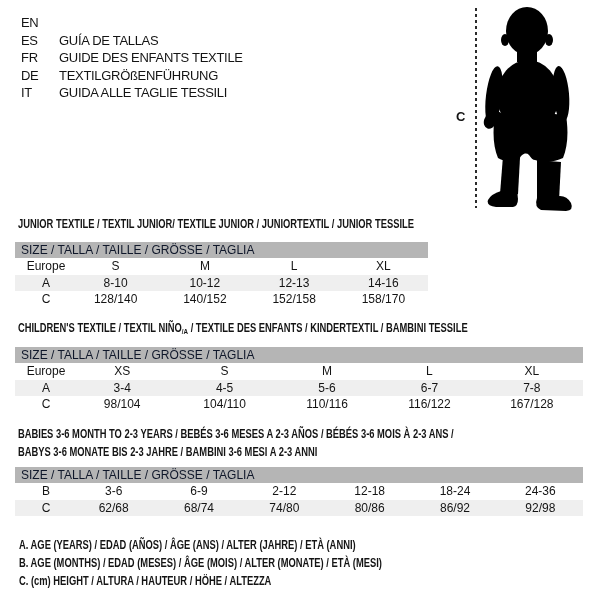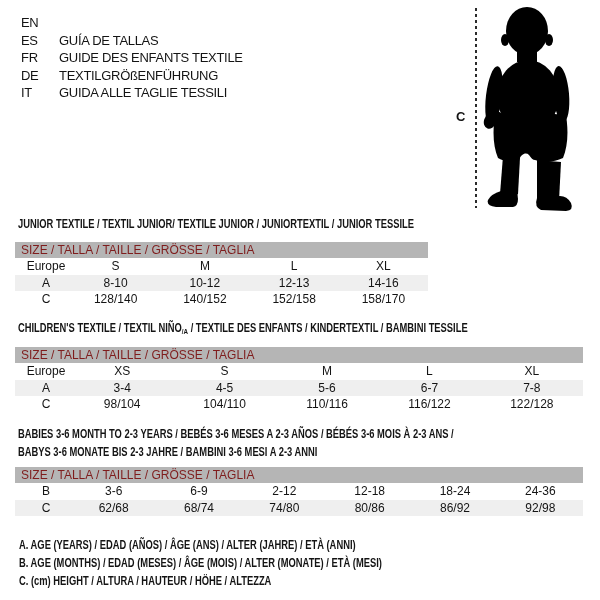--- a/index.html
+++ b/index.html
@@ -28,21 +28,21 @@
   .ttl1{left:18px;top:319px;}
   .ttl2{left:18px;top:425px;}
   .sub{font-size:8px;vertical-align:-2px;}
 
   
   .tbl{position:absolute;left:15px;font-size:12px;}
   .tbl0{top:242px;width:413px;}
   .tbl1{top:347px;width:568px;}
   .tbl2{top:467px;width:568px;}
   .hbar{height:16px;line-height:16px;background:#b5b5b5;padding-left:6px;
-        color:#7f1d1d;white-space:nowrap;overflow:hidden;}
+        color:#0f172a;white-space:nowrap;overflow:hidden;}
   .trow{display:flex;height:16.5px;align-items:center;}
   .trow.shade{background:#efefef;}
   .lblcell{width:50px;padding-left:6px;text-align:center;}
   .cell{flex:1;text-align:center;}
 
   
   .fnotes{position:absolute;left:19px;top:536px;}
   .fnote{font-weight:bold;font-size:12px;white-space:nowrap;line-height:18px;
          transform:scaleX(0.78);transform-origin:0 0;height:18px;}
 </style>
@@ -150,21 +150,21 @@
           <span class="cell">5-6</span>
           <span class="cell">6-7</span>
           <span class="cell">7-8</span>
         </div>
         <div class="trow">
           <span class="lblcell">C</span>
           <span class="cell">98/104</span>
           <span class="cell">104/110</span>
           <span class="cell">110/116</span>
           <span class="cell">116/122</span>
-          <span class="cell">122/128</span>
+          <span class="cell">167/128</span>
         </div>
       </div>
       <div class="cond ttl2">
         <div><span>BABIES 3-6 MONTH TO 2-3 YEARS / BEBÉS 3-6 MESES A 2-3 AÑOS / BÉBÉS 3-6 MOIS À 2-3 ANS /</span></div>
         <div><span>BABYS 3-6 MONATE BIS 2-3 JAHRE / BAMBINI 3-6 MESI A 2-3 ANNI</span></div>
       </div>
       <div class="tbl tbl2">
         <div class="hbar">SIZE / TALLA / TAILLE / GRÖSSE / TAGLIA</div>
         <div class="trow">
           <span class="lblcell">B</span>

